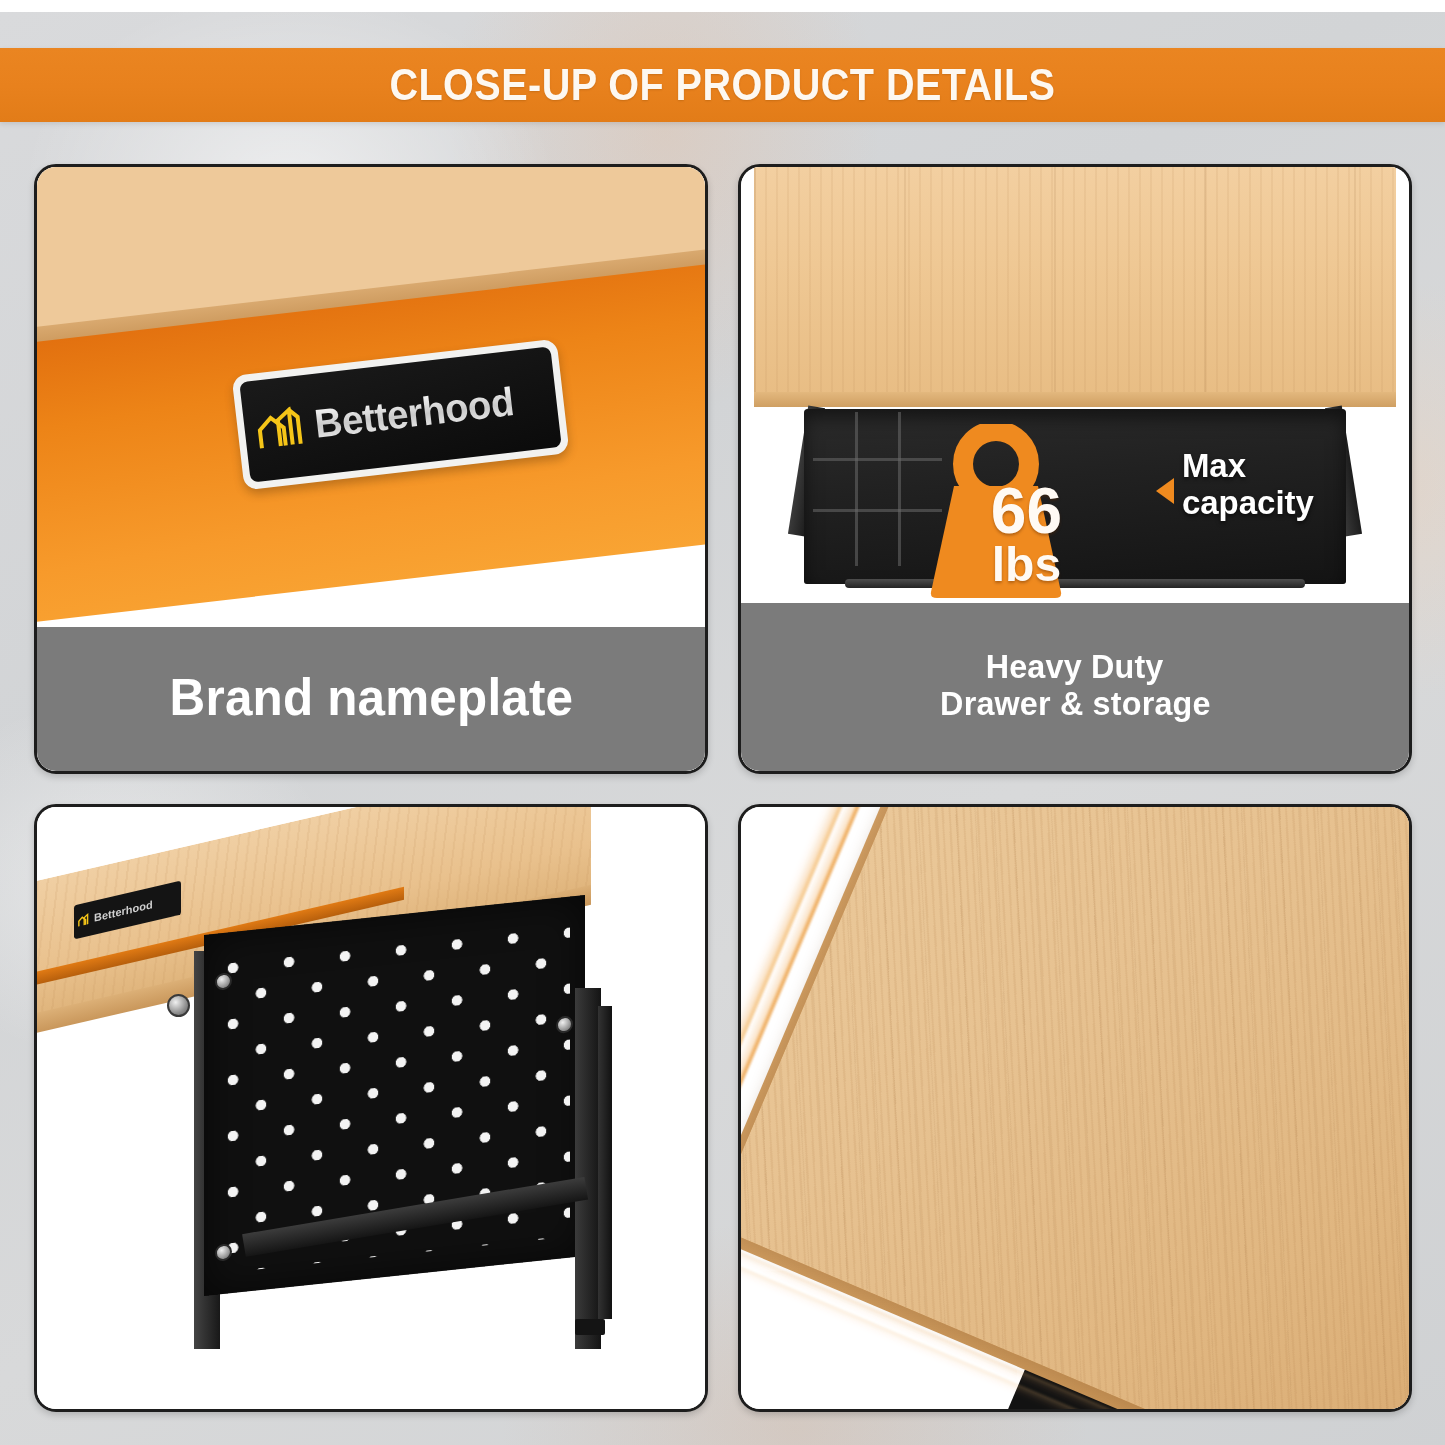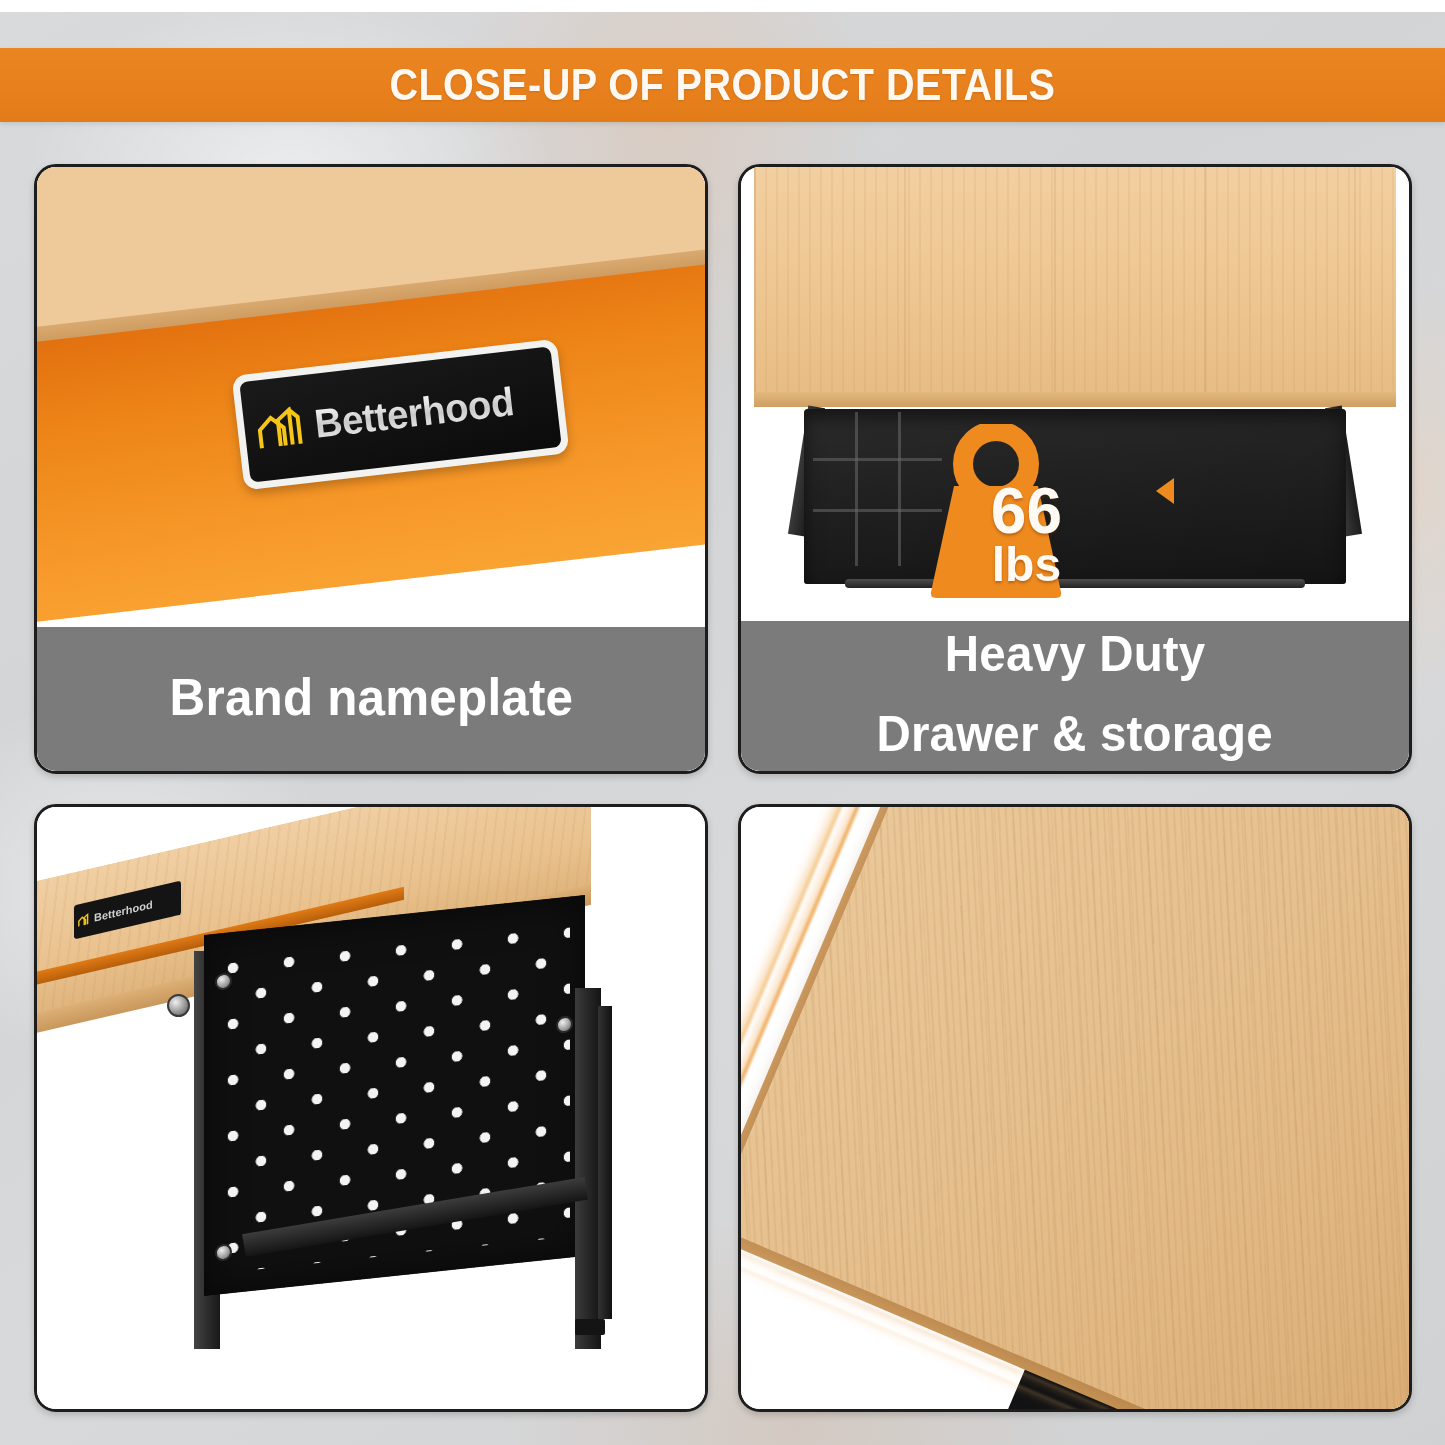--- a/index.html
+++ b/index.html
@@ -79,21 +79,21 @@
     flex-direction: column;
     align-items: center;
     justify-content: center;
     text-align: center;
     font-weight: bold;
     letter-spacing: 0.2px;
     line-height: 1.08;
     padding: 6px 10px 10px;
   }
   .cap-1line { height: 144px; font-size: 52px; }
-  .cap-2line { height: 150px; font-size: 50px; justify-content: space-between; }
+  .cap-2line { height: 168px; font-size: 34px; }
   .caption span { transform: scaleX(0.95); display: block; }
 
   
   #p1-wood {
     position: absolute;
     left: -6%; top: -4%;
     width: 118%; height: 62%;
     background:
       repeating-linear-gradient(92deg, rgba(196,150,96,0.16) 0 2px, rgba(255,255,255,0) 2px 9px),
       repeating-linear-gradient(92deg, rgba(160,115,64,0.10) 0 1px, rgba(255,255,255,0) 1px 26px),
@@ -444,20 +444,24 @@
             <circle cx="75" cy="40" r="33" fill="none" stroke="#ef8a1f" stroke-width="20"></circle>
             <path d="M33 62 H117 L140 168 Q141 174 134 174 H16 Q9 174 10 168 Z" fill="#ef8a1f"></path>
           </svg>
         </div>
         <div id="weight-labels">
           <div id="weight-value">66</div>
           <div id="weight-unit">lbs</div>
         </div>
 
         <div id="max-cap-arrow"></div>
+        <div id="max-cap-label">
+          <div>Max</div>
+          <div>capacity</div>
+        </div>
       </div>
       <div class="caption cap-2line">
         <span>Heavy Duty</span>
         <span>Drawer &amp; storage</span>
       </div>
     </div>
 
     <div class="panel">
       <div class="photo">
         <div id="p3-top"></div>

